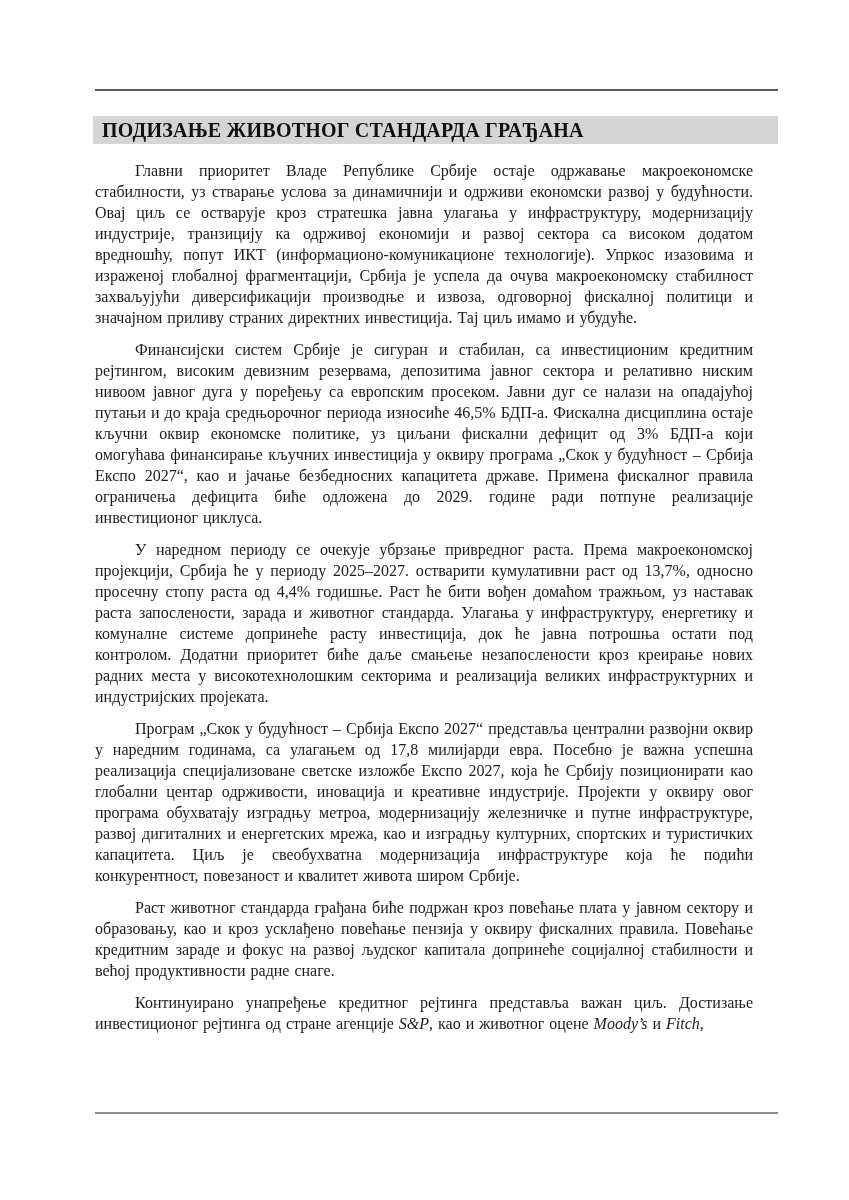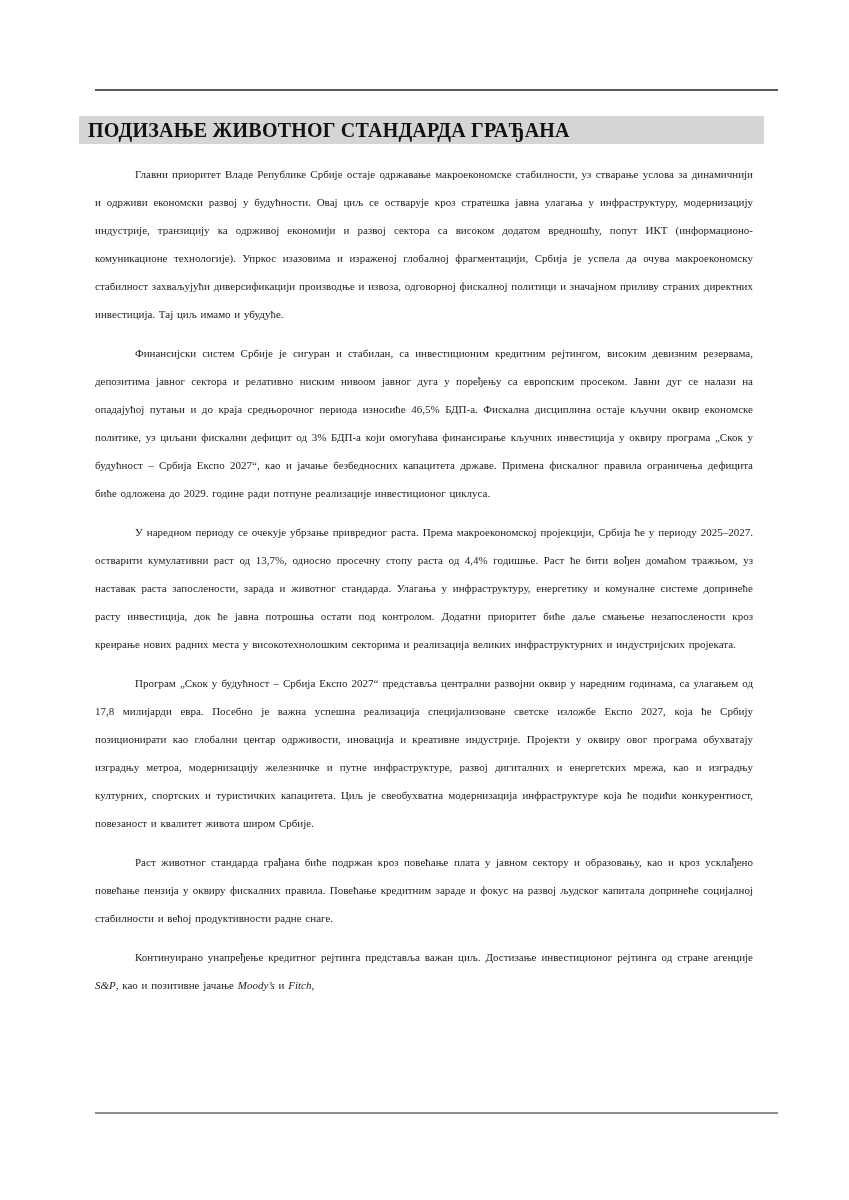--- a/index.html
+++ b/index.html
@@ -28,21 +28,21 @@
     position: absolute;
     top: 1112px;
     left: 95px;
     width: 683px;
     height: 0;
     border-top: 2px solid #8f8f8f;
   }
   .title-bar {
     position: absolute;
     top: 116px;
-    left: 79px;
+    left: 93px;
     width: 685px;
     height: 28px;
     background: #d5d5d5;
     box-sizing: border-box;
     padding-left: 9px;
     display: flex;
     align-items: center;
   }
   .title-bar .title-text {
     font-size: 20px;
@@ -52,22 +52,22 @@
     white-space: nowrap;
   }
   .content {
     position: absolute;
     top: 160px;
     left: 95px;
     width: 658px;
   }
   .body-para {
     margin: 0 0 11px 0;
-    font-size: 11px;
-    line-height: 28px;
+    font-size: 16px;
+    line-height: 21px;
     text-align: justify;
     text-indent: 40px;
     word-spacing: 1px;
   }
   .body-para i {
     font-style: italic;
     margin-top: 11px;
   }
 </style>
 </head>
@@ -86,19 +86,19 @@
     <p class="body-para">Главни приоритет Владе Републике Србије остаје одржавање макроекономске стабилности, уз стварање услова за динамичнији и одрживи економски развој у будућности. Овај циљ се остварује кроз стратешка јавна улагања у инфраструктуру, модернизацију индустрије, транзицију ка одрживој економији и развој сектора са високом додатом вредношћу, попут ИКТ (информационо-комуникационе технологије). Упркос изазовима и израженој глобалној фрагментацији, Србија је успела да очува макроекономску стабилност захваљујући диверсификацији производње и извоза, одговорној фискалној политици и значајном приливу страних директних инвестиција. Тај циљ имамо и убудуће.</p>
 
     <p class="body-para">Финансијски систем Србије је сигуран и стабилан, са инвестиционим кредитним рејтингом, високим девизним резервама, депозитима јавног сектора и релативно ниским нивоом јавног дуга у поређењу са европским просеком. Јавни дуг се налази на опадајућој путањи и до краја средњорочног периода износиће 46,5% БДП-а. Фискална дисциплина остаје кључни оквир економске политике, уз циљани фискални дефицит од 3% БДП-а који омогућава финансирање кључних инвестиција у оквиру програма „Скок у будућност – Србија Експо 2027“, као и јачање безбедносних капацитета државе. Примена фискалног правила ограничења дефицита биће одложена до 2029. године ради потпуне реализације инвестиционог циклуса.</p>
 
     <p class="body-para">У наредном периоду се очекује убрзање привредног раста. Према макроекономској пројекцији, Србија ће у периоду 2025–2027. остварити кумулативни раст од 13,7%, односно просечну стопу раста од 4,4% годишње. Раст ће бити вођен домаћом тражњом, уз наставак раста запослености, зарада и животног стандарда. Улагања у инфраструктуру, енергетику и комуналне системе допринеће расту инвестиција, док ће јавна потрошња остати под контролом. Додатни приоритет биће даље смањење незапослености кроз креирање нових радних места у високотехнолошким секторима и реализација великих инфраструктурних и индустријских пројеката.</p>
 
     <p class="body-para">Програм „Скок у будућност – Србија Експо 2027“ представља централни развојни оквир у наредним годинама, са улагањем од 17,8 милијарди евра. Посебно је важна успешна реализација специјализоване светске изложбе Експо 2027, која ће Србију позиционирати као глобални центар одрживости, иновација и креативне индустрије. Пројекти у оквиру овог програма обухватају изградњу метроа, модернизацију железничке и путне инфраструктуре, развој дигиталних и енергетских мрежа, као и изградњу културних, спортских и туристичких капацитета. Циљ је свеобухватна модернизација инфраструктуре која ће подићи конкурентност, повезаност и квалитет живота широм Србије.</p>
 
     <p class="body-para">Раст животног стандарда грађана биће подржан кроз повећање плата у јавном сектору и образовању, као и кроз усклађено повећање пензија у оквиру фискалних правила. Повећање кредитним зараде и фокус на развој људског капитала допринеће социјалној стабилности и већој продуктивности радне снаге.</p>
 
-    <p class="body-para"><span>Континуирано унапређење кредитног рејтинга представља важан циљ. Достизање инвестиционог рејтинга од стране агенције </span><i>S&amp;P</i><span>, као и позитивне јачање </span><i>Moody’s</i><span> и </span><i>Fitch</i><span>,</span></p>
+    <p class="body-para"><span>Континуирано унапређење кредитног рејтинга представља важан циљ. Достизање инвестиционог рејтинга од стране агенције </span><i>S&amp;P</i><span>, као и животног оцене </span><i>Moody’s</i><span> и </span><i>Fitch</i><span>,</span></p>
 
   </div>
 
   <div class="footer-rule"></div>
 
 </div>
 
 </body></html>

